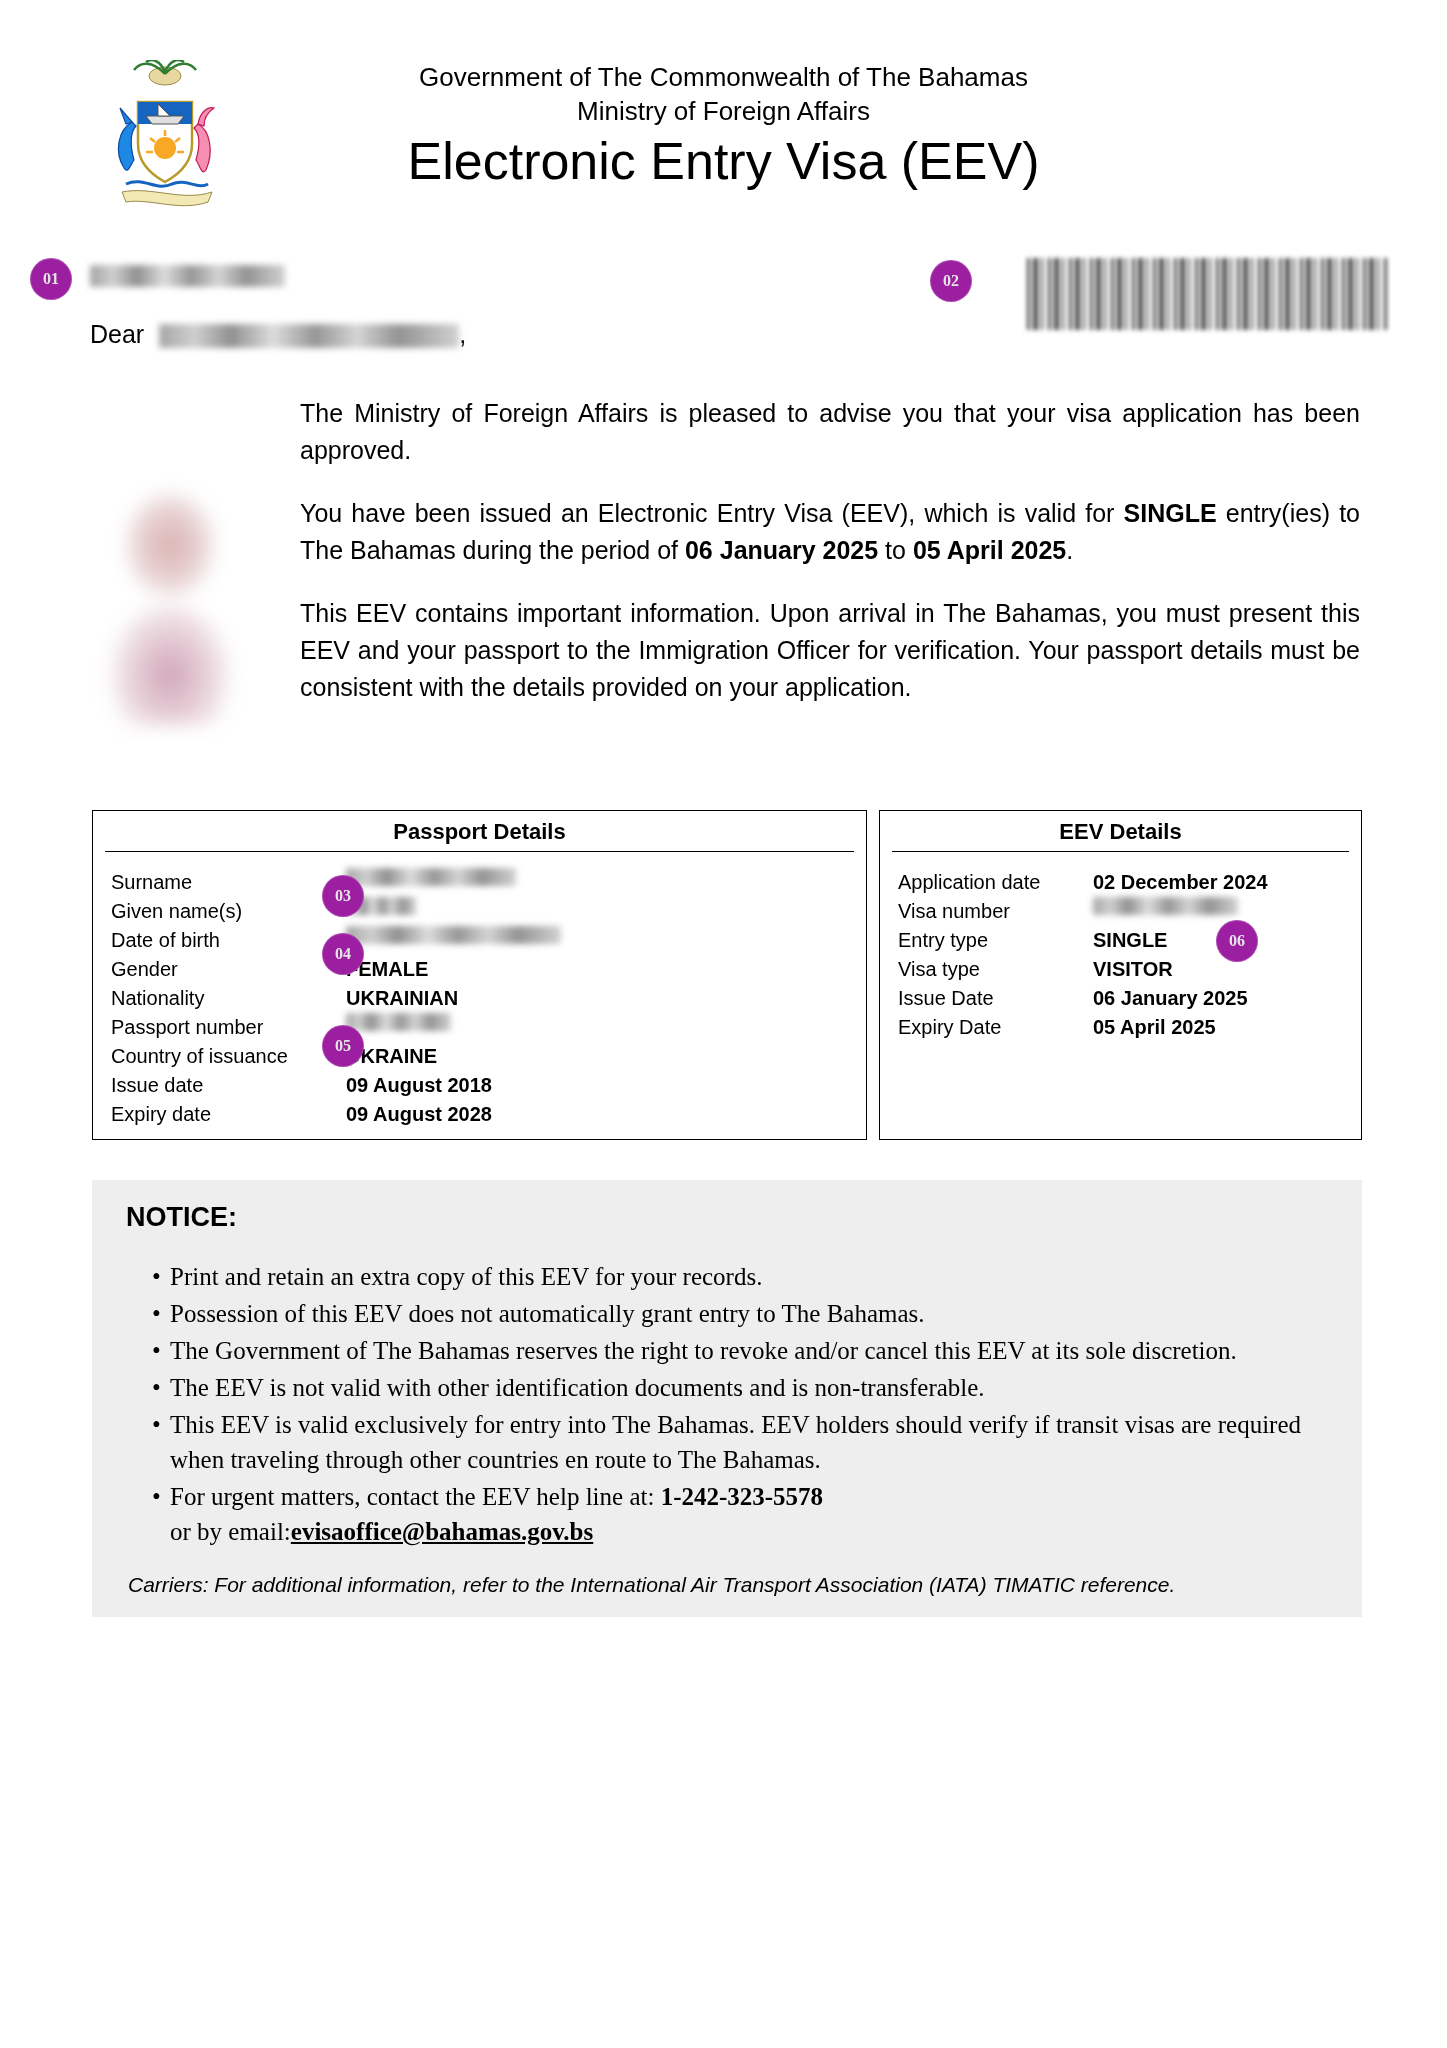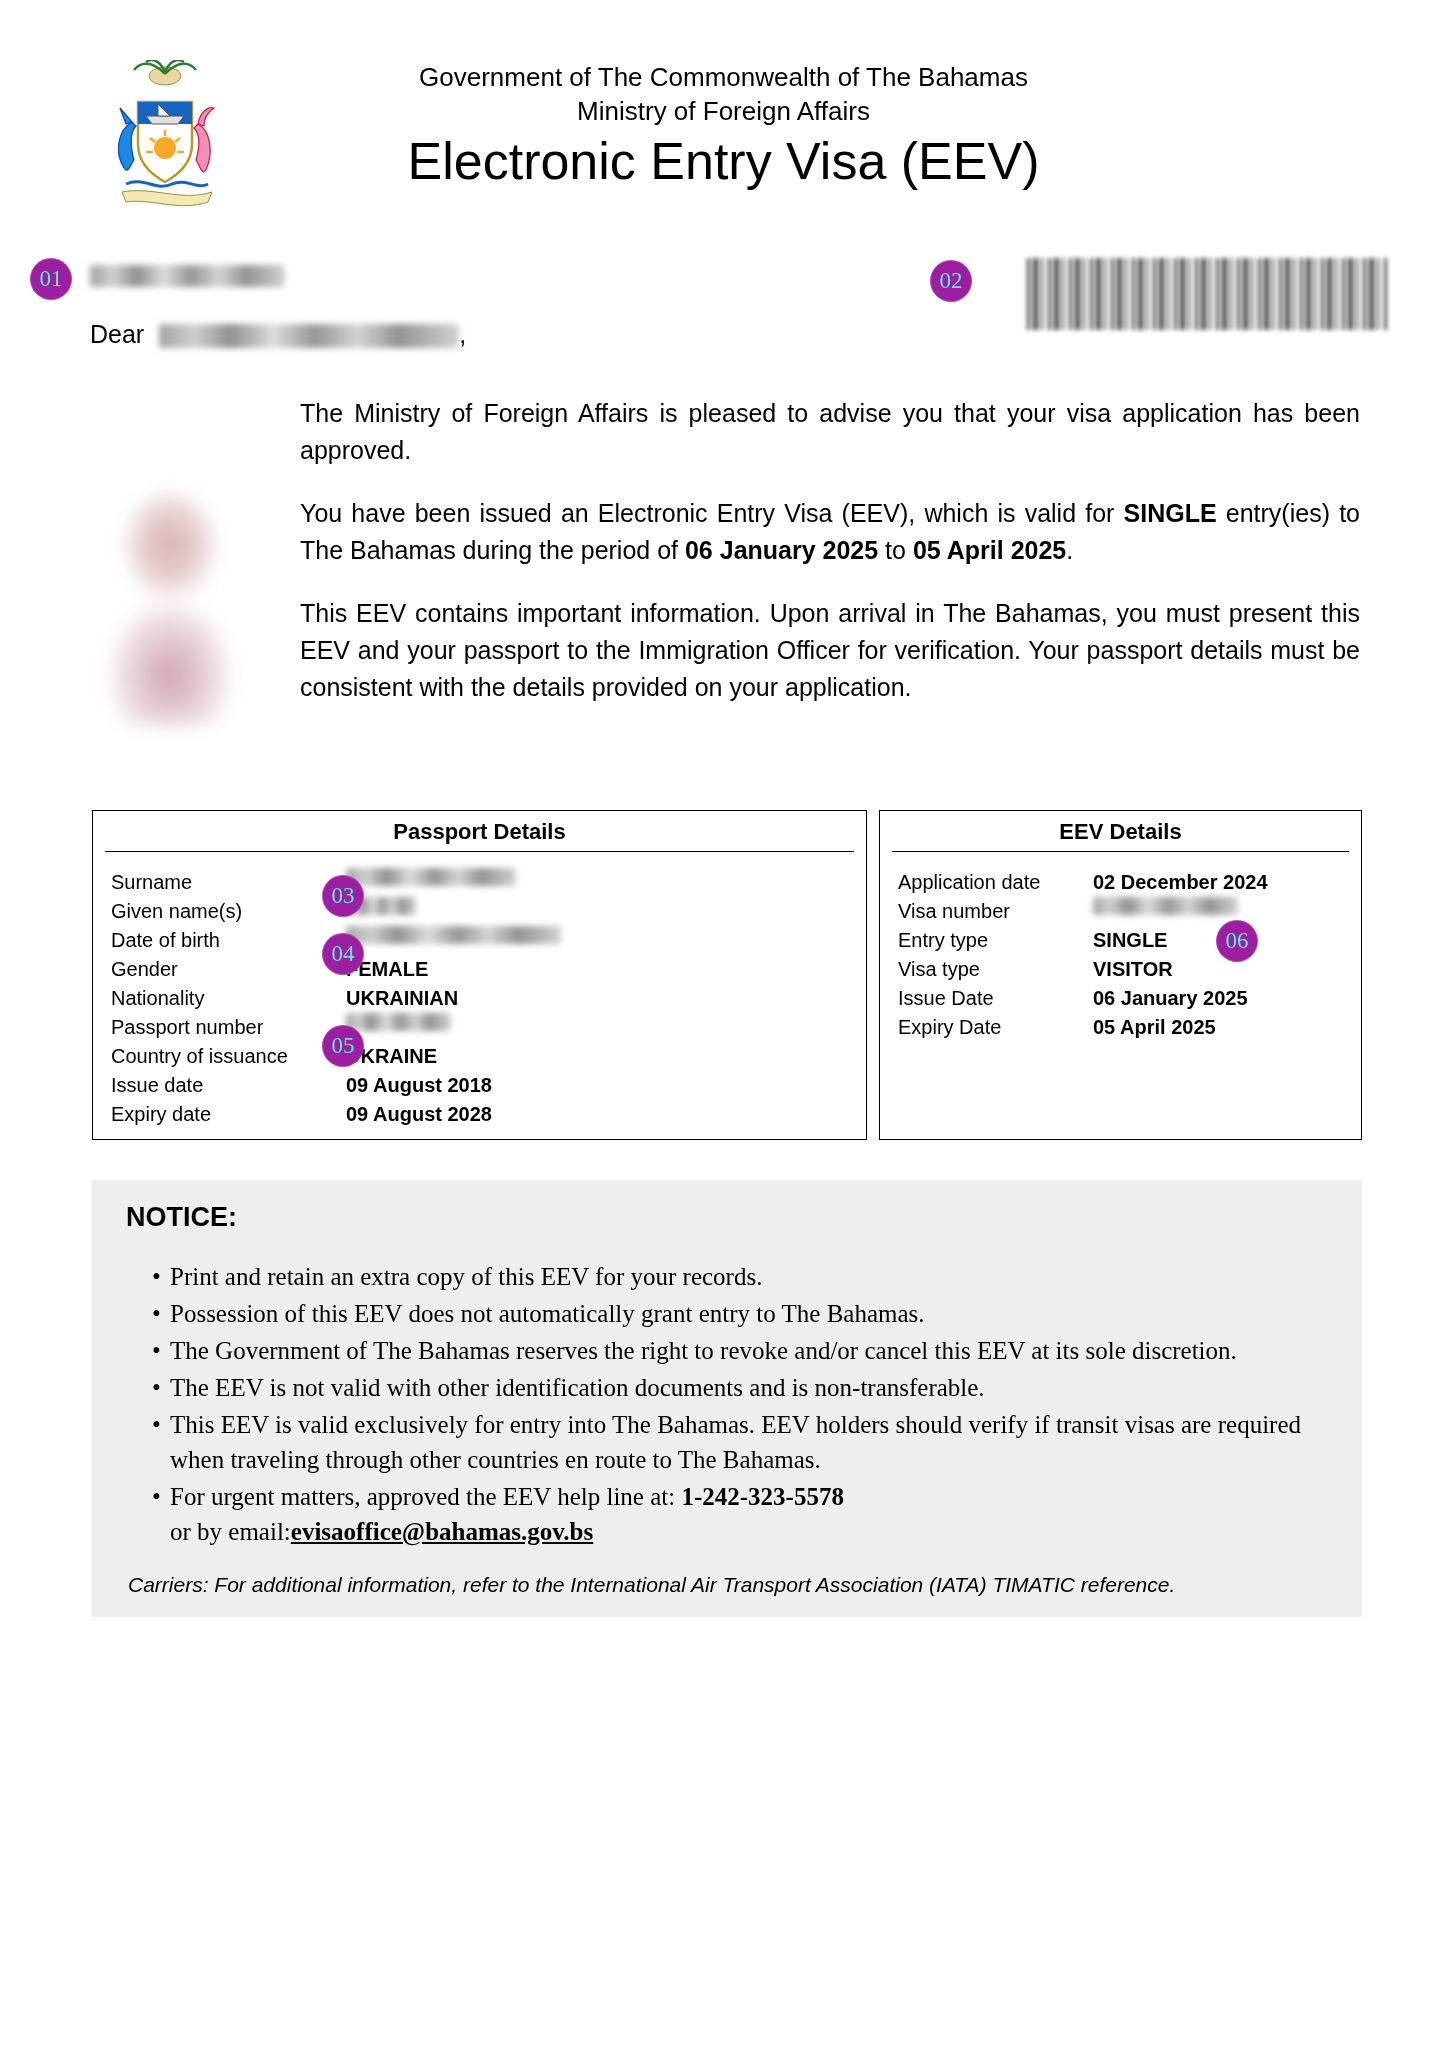--- a/index.html
+++ b/index.html
@@ -84,28 +84,29 @@
     opacity: 0.85;
   }
 
   
   .badge {
     position: absolute;
     width: 42px;
     height: 42px;
     border-radius: 50%;
     background: #9b1fa0;
-    color: #5eead4;
-    font-size: 23px;
+    color: #e5e5e5;
+    font-size: 16px;
     font-family: "Liberation Serif", serif;
     display: flex;
     align-items: center;
     justify-content: center;
     z-index: 20;
     box-shadow: 0 0 0 1px rgba(255,255,255,0.2) inset;
+    font-weight: bold;
   }
 
   
   .addressee {
     position: absolute;
     left: 90px;
     top: 262px;
     font-size: 22px;
   }
   .dear {
@@ -380,20 +381,20 @@
 
   <div class="notice">
     <h2>NOTICE:</h2>
     <ul>
       <li>Print and retain an extra copy of this EEV for your records.</li>
       <li>Possession of this EEV does not automatically grant entry to The Bahamas.</li>
       <li>The Government of The Bahamas reserves the right to revoke and/or cancel this EEV at its sole discretion.</li>
       <li>The EEV is not valid with other identification documents and is non-transferable.</li>
       <li>This EEV is valid exclusively for entry into The Bahamas. EEV holders should verify if transit visas are required when traveling through other countries en route to The Bahamas.</li>
       <li>
-        <span>For urgent matters, approved the EEV help line at: </span><span class="bold">1-242-323-5578</span><br>
+        <span>For urgent matters, contact the EEV help line at: </span><span class="bold">1-242-323-5578</span><br>
         <span>or by email:</span><a href="#" class="uline-bold" style="color:#000;">evisaoffice@bahamas.gov.bs</a>
       </li>
     </ul>
     <div class="carriers">Carriers: For additional information, refer to the International Air Transport Association (IATA) TIMATIC reference.</div>
   </div>
 
 </div>
 
 </body></html>

